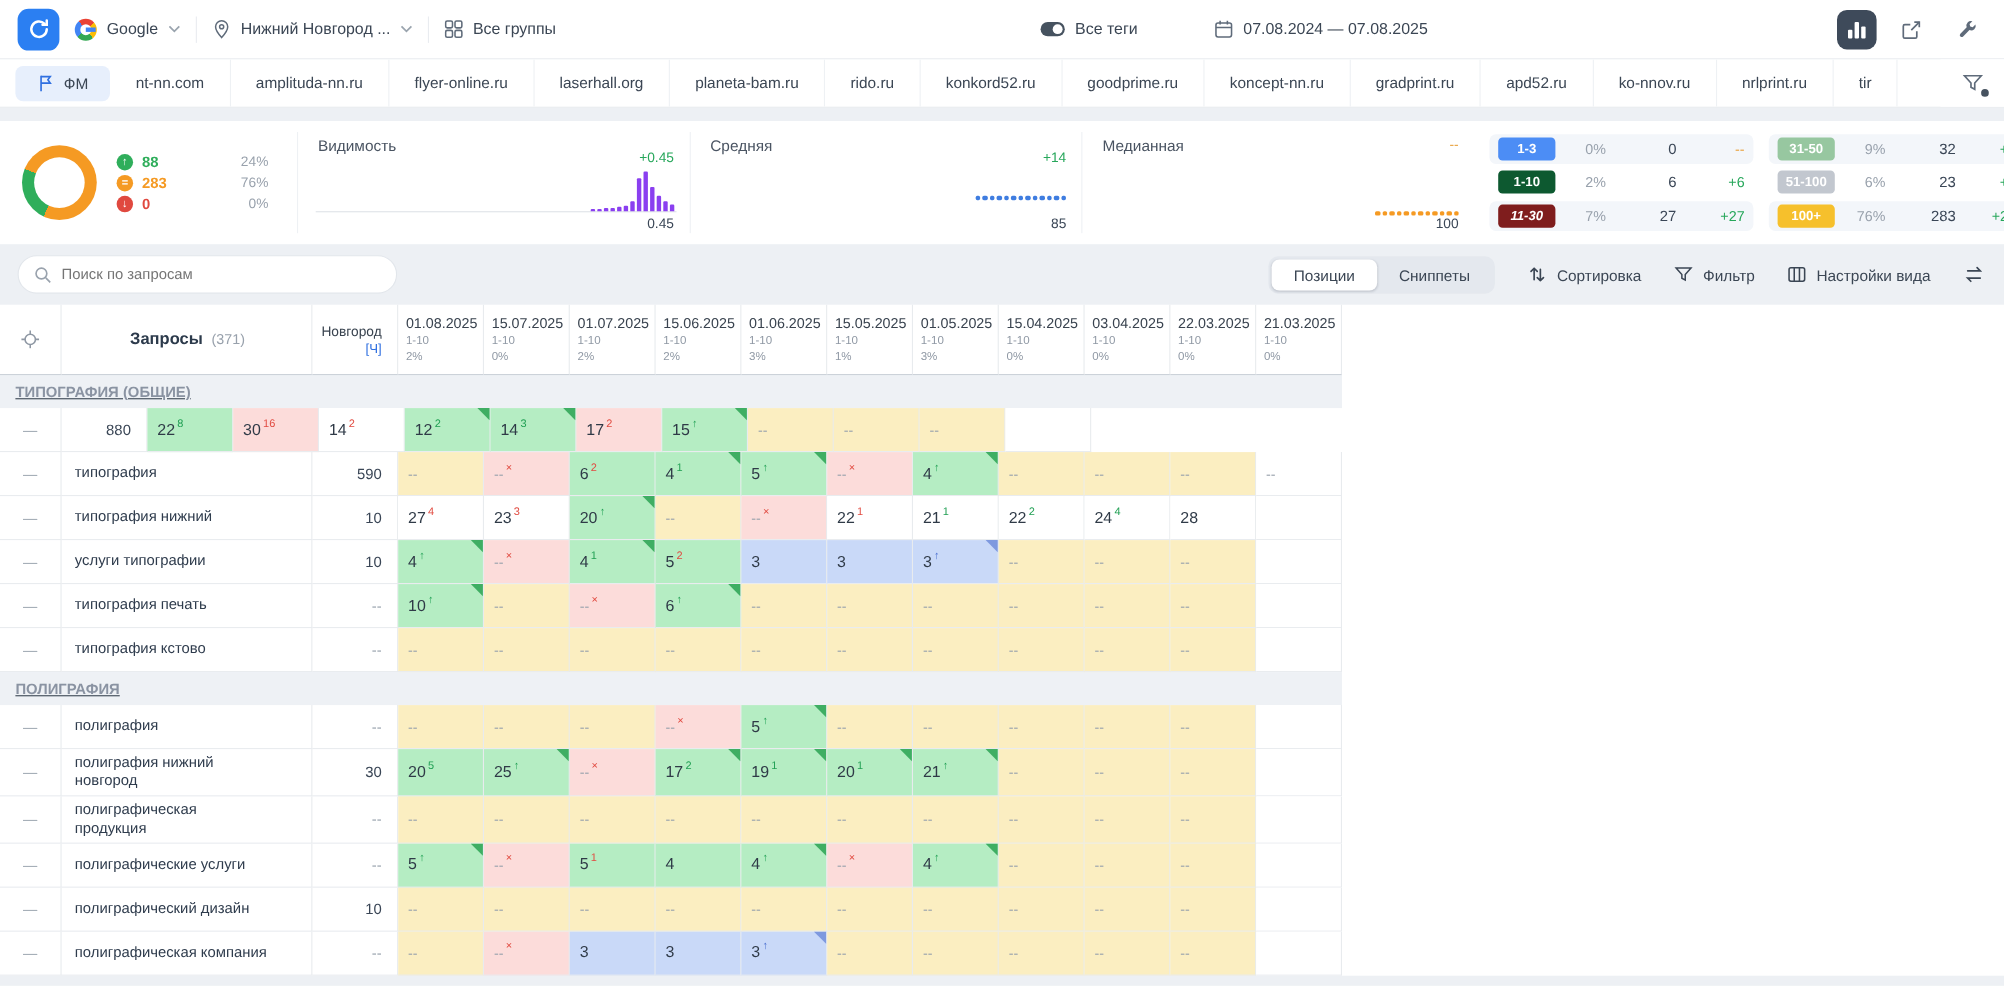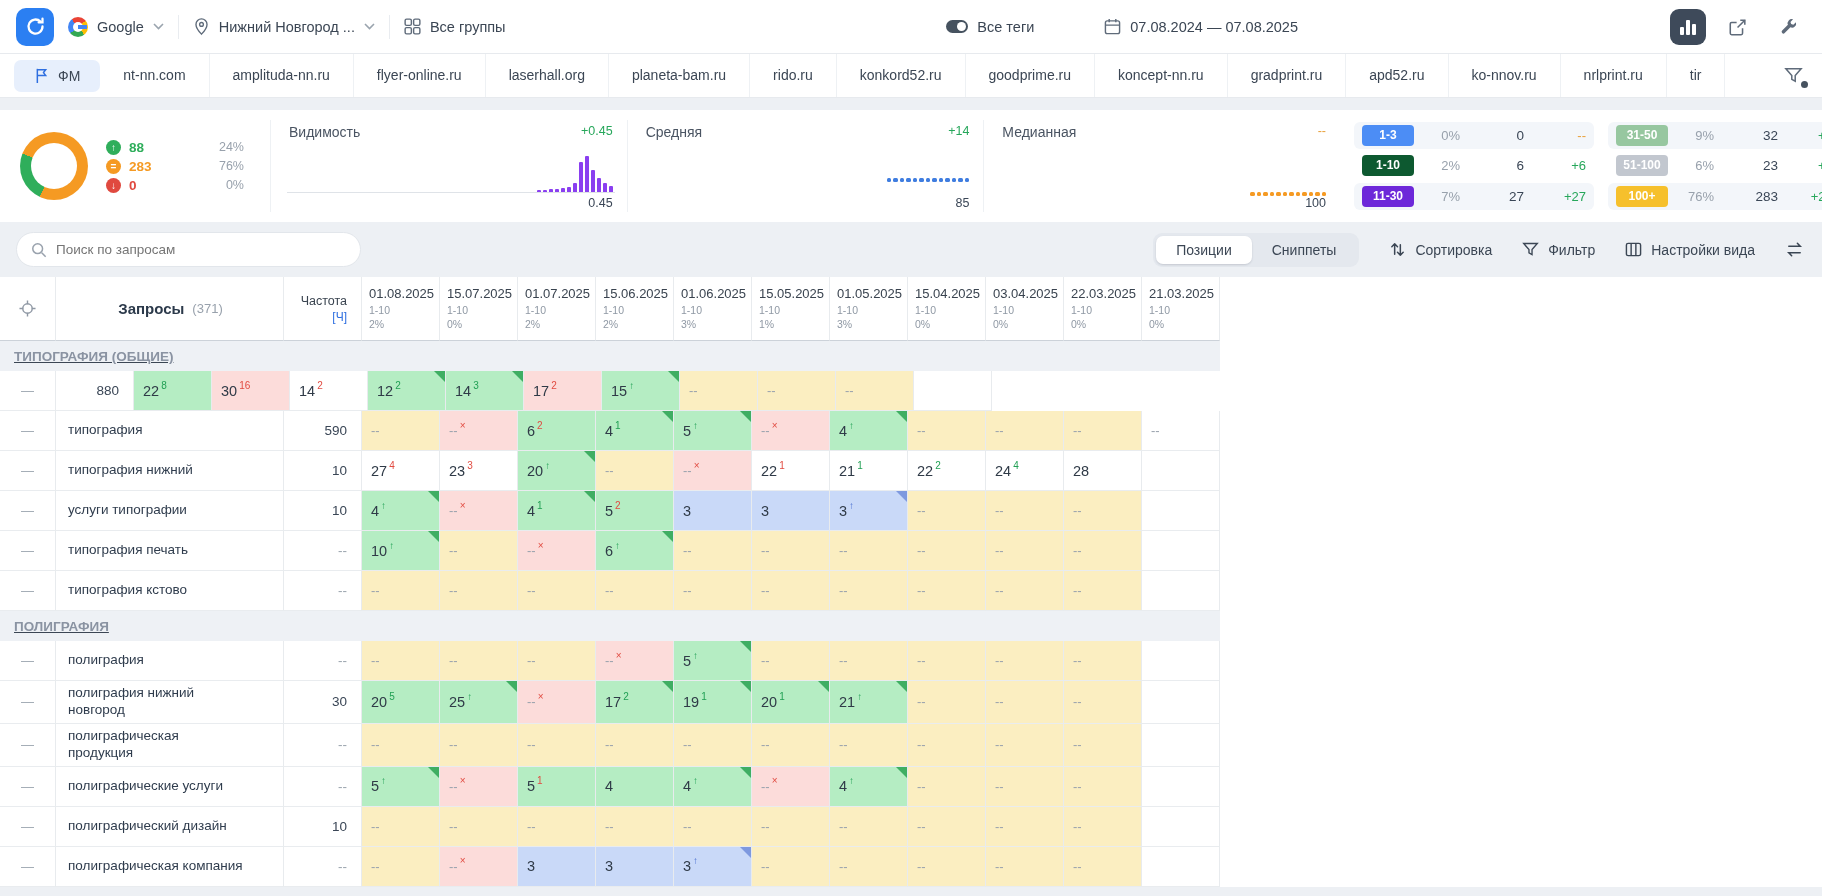--- a/index.html
+++ b/index.html
@@ -49,21 +49,21 @@
   .leg-row { display:flex; align-items:center; gap:8px; margin:4px 0; }
   .leg-ic { width:15px; height:15px; border-radius:50%; color:#fff; font-size:10px; line-height:15px;
             text-align:center; flex:none; font-weight:bold; }
   .leg-count { font-size:13.5px; font-weight:bold; }
   .leg-pct { margin-left:auto; font-size:12.5px; color:#98a1ac; }
   .mcards { flex:1; display:flex;justify-content:center; }
   .mcard { flex:1; border-left:1px solid #eef1f4; position:relative; padding:4px 14px 2px 18px; }
   .mtop { display:flex; justify-content:space-between; align-items:flex-start; }
   .mtitle { font-size:14px; color:#4a5462; }
   .mdelta { font-size:12.5px; }
-  .mdelta.pos { color:#27a75b; } .mdelta.na { color:#e8a13c; }
+  .mdelta.pos { color:#27a75b;margin-top:12px; } .mdelta.na { color:#e8a13c; }
   .spark { position:absolute; right:14px; bottom:20px; display:flex; align-items:flex-end; gap:2px; }
   .spark.mid { bottom:30px; } .spark.low { bottom:16px; }
   .bar { width:4px; border-radius:1px 1px 0 0; }
   .dot { width:4.5px; height:4.5px; border-radius:1.5px; }
   .baseline { position:absolute; left:16px; right:12px; bottom:19px; height:1px; background:#dfe3e8; }
   .mvalue { position:absolute; right:14px; bottom:2px; font-size:12.5px; color:#3a4656; }
   .pos-stats { width:468px; flex:none; display:grid; grid-auto-flow:column; grid-template-rows:repeat(3,1fr);
                grid-template-columns:1fr 1fr; column-gap:14px; row-gap:3px; padding:2px 4px 2px 14px; }
   .pos-row { display:grid; grid-template-columns:52px 46px 64px 62px; align-items:center;
              border-radius:6px; padding:0 8px; font-size:13px; }
@@ -332,21 +332,21 @@
           <span class="pos-count">0</span>
           <span class="pos-delta na">--</span>
         </div>
         <div class="pos-row">
           <span class="pos-badge" style="background: rgb(13, 89, 48);">1-10</span>
           <span class="pos-pct">2%</span>
           <span class="pos-count">6</span>
           <span class="pos-delta">+6</span>
         </div>
         <div class="pos-row zeb">
-          <span class="pos-badge" style="background: #6d28d9;">11-30</span>
+          <span class="pos-badge" style="background: #7f1d1d; font-style: italic;">11-30</span>
           <span class="pos-pct">7%</span>
           <span class="pos-count">27</span>
           <span class="pos-delta">+27</span>
         </div>
         <div class="pos-row zeb">
           <span class="pos-badge" style="background: rgb(151, 199, 160);">31-50</span>
           <span class="pos-pct">9%</span>
           <span class="pos-count">32</span>
           <span class="pos-delta">+32</span>
         </div>
@@ -412,21 +412,21 @@
           <svg width="17" height="17" viewBox="0 0 18 18" fill="none" stroke="#8f98a4" stroke-width="1.5">
               <circle cx="9" cy="9" r="5"></circle>
               <path d="M9 0.5v4M9 13.5v4M0.5 9h4M13.5 9h4"></path>
             </svg>
         </div>
         <div class="cell c-query th-query">
           <span class="q-label">Запросы</span>
           <span class="q-count">(371)</span>
         </div>
         <div class="cell c-freq th-freq">
-          <div class="f-l">Частота</div>
+          <div class="f-l">Новгород</div>
           <div class="f-u">[Ч]</div>
         </div>
       <div class="cell c-date th-date">
             <div class="th-d">01.08.2025</div>
             <div class="th-s">1-10</div>
             <div class="th-s">2%</div>
           </div>
           <div class="cell c-date th-date">
             <div class="th-d">15.07.2025</div>
             <div class="th-s">1-10</div>

